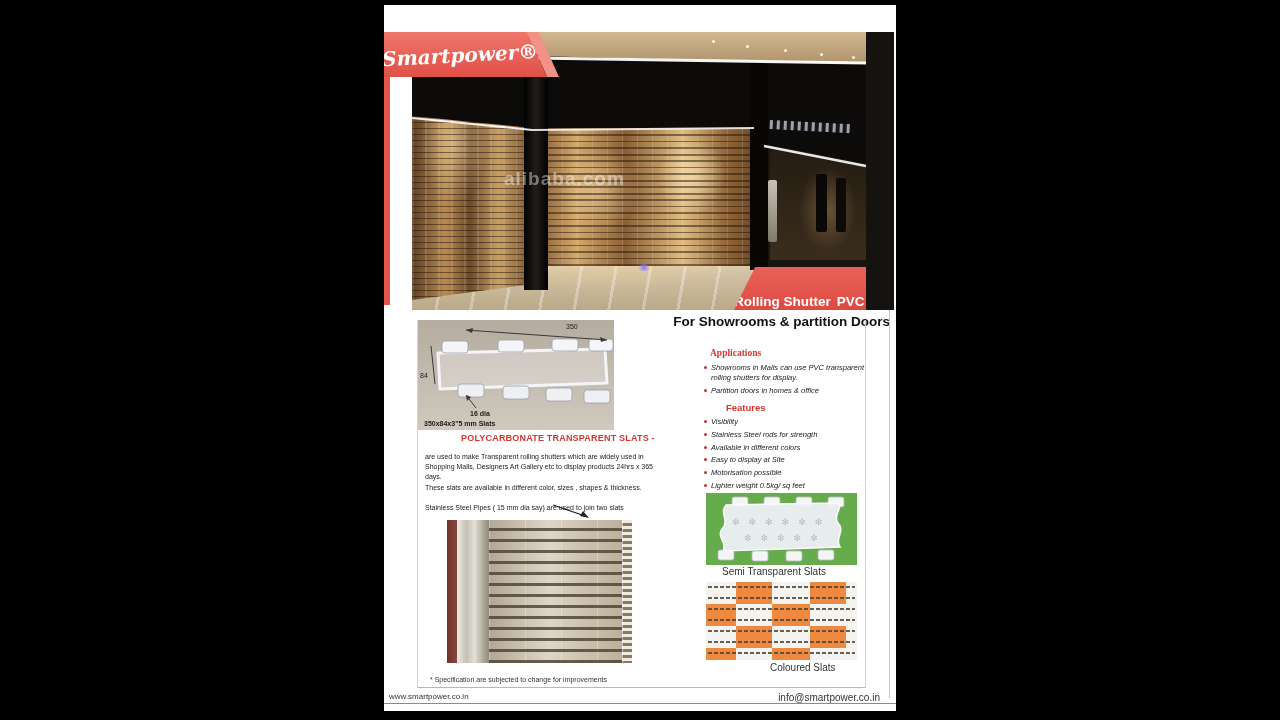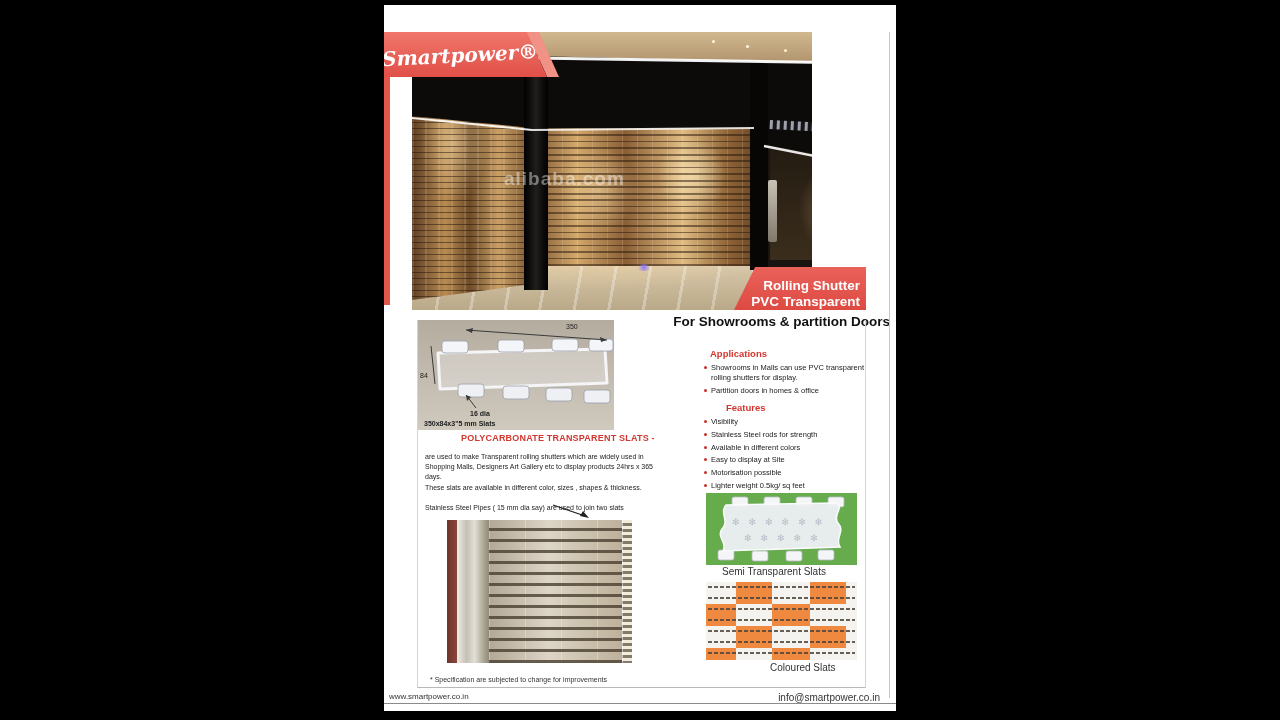--- a/index.html
+++ b/index.html
@@ -13,21 +13,21 @@
     background:linear-gradient(180deg,#f0766b,#e05048);
     clip-path:polygon(0 0,143px 0,163px 45px,0 45px);
     display:flex;align-items:center;justify-content:center;}
   .logo-accent{left:143px;top:27px;width:32px;height:45px;z-index:5;
     background:#f29287;clip-path:polygon(0 0,37% 0,100% 100%,63% 100%);}
   .logo-text{font-family:"DejaVu Serif",serif;font-style:italic;font-weight:bold;
     color:#fff;font-size:20px;transform:rotate(-3deg);padding-right:10px;white-space:nowrap;}
   .left-stripe{left:0;top:70px;width:6px;height:230px;background:#e2564c;z-index:4;}
 
   
-  .photo{left:28px;top:27px;width:400px;height:278px;overflow:hidden;background:#151310;z-index:1;}
+  .photo{left:28px;top:27px;width:482px;height:278px;overflow:hidden;background:#151310;z-index:1;}
   .ph-ceiling{left:0;top:0;width:454px;height:64px;
     background:linear-gradient(180deg,#d2b88f 0%,#b59a73 40%,#8d744f 80%,#6b573c 100%);}
   .ph-dot{left:300px;top:8px;width:3px;height:3px;border-radius:50%;background:#fff6e0;
     box-shadow:34px 5px 0 #fff6e0,72px 9px 0 #ffeecb,108px 13px 0 #fff6e0,140px 16px 0 #ffeecb;}
   .ph-floor{left:0;top:210px;width:454px;height:68px;
     background:
       repeating-linear-gradient(100deg,rgba(255,255,255,.30) 0 3px,rgba(255,255,255,0) 3px 34px),
       radial-gradient(60% 100% at 42% 0,rgba(255,214,150,.55),rgba(255,214,150,0) 70%),
       linear-gradient(180deg,#f0e4cc,#d2c2a4 45%,#baa988);}
   .ph-blue-glow{left:224px;top:232px;width:16px;height:7px;border-radius:50%;
@@ -66,21 +66,21 @@
   .ph-sign-right{left:358px;top:88px;width:80px;height:9px;transform:rotate(3deg);
     transform-origin:left top;opacity:.75;filter:blur(.5px);
     background:repeating-linear-gradient(90deg,rgba(230,234,250,.9) 0 3px,rgba(120,120,150,.12) 3px 7px);}
   .ph-watermark{left:92px;top:136px;font-size:19px;font-weight:bold;letter-spacing:1px;
     color:rgba(255,255,255,.42);}
 
   
   .title-banner{left:350px;top:262px;width:132px;height:43px;z-index:7;
     background:linear-gradient(180deg,#e9625a,#dd4a42);
     clip-path:polygon(16% 0,100% 0,100% 100%,0 100%);
-    display:flex;flex-direction:column;justify-content:flex-end;align-items:flex-end;
+    display:flex;flex-direction:row;justify-content:space-between;align-items:flex-end;
     padding-right:0;box-sizing:border-box;}
   .title-line{color:#fff;font-weight:bold;font-size:13.5px;line-height:1.2;padding-right:6px;white-space:nowrap;}
   .tagline{right:6px;top:309px;font-weight:bold;font-size:13.5px;color:#111;white-space:nowrap;}
 
   
   .content-box{left:33px;top:315px;width:449px;height:368px;
     border-left:1px solid #d6d5d3;border-right:1px solid #d6d5d3;border-bottom:1px solid #b9b8b6;
     box-sizing:border-box;}
   .right-vline{left:505px;top:27px;width:1px;height:666px;background:#c9c7c4;}
 
@@ -101,23 +101,23 @@
   .cu-slats{left:42px;top:0;width:133px;height:143px;
     background:
       repeating-linear-gradient(180deg,rgba(0,0,0,0) 0 8.5px,rgba(70,60,45,.78) 8.5px 11px),
       repeating-linear-gradient(90deg,rgba(255,255,255,.28) 0 1px,rgba(0,0,0,0) 1px 36px),
       linear-gradient(90deg,#b3a897 0%,#ddd5c6 45%,#cdc3b0 70%,#bdb19c 100%);}
   .cu-rings{left:175px;top:0;width:10px;height:143px;border-left:1px solid rgba(255,255,255,.5);
     background:repeating-linear-gradient(180deg,#f2ecdc 0 3px,#837b69 3px 6px);}
 
   
   .red-h{color:#d23730;font-weight:bold;font-size:9.5px;}
-  .apps-h{left:326px;top:343px;}
+  .apps-h{left:326px;top:343px;font-family:Liberation Serif, serif;}
   .feat-h{left:326px;top:397px;margin-left:16px;}
-  ul.blist{left:320px;margin:0;padding:0;list-style:none;width:164px;}
+  ul.blist{left:320px;margin:0;padding:0;list-style:none;width:164px;font-style:italic;}
   .apps-list{top:358px;}
   .feat-list{top:412px;}
   .blist li{display:flex;align-items:flex-start;font-size:7.5px;line-height:1.3;color:#222;margin-bottom:3px;}
   .bullet{flex:0 0 auto;width:3px;height:3px;border-radius:50%;background:#c8302a;margin:3px 4px 0 0;}
 
   .sample{left:322px;}
   .semi-svg{top:488px;} .col-svg{top:577px;}
   .sample-label{left:338px;font-size:10px;color:#333;}
   .semi-label{top:561px;} .col-label{top:657px;margin-left:48px;}
 

